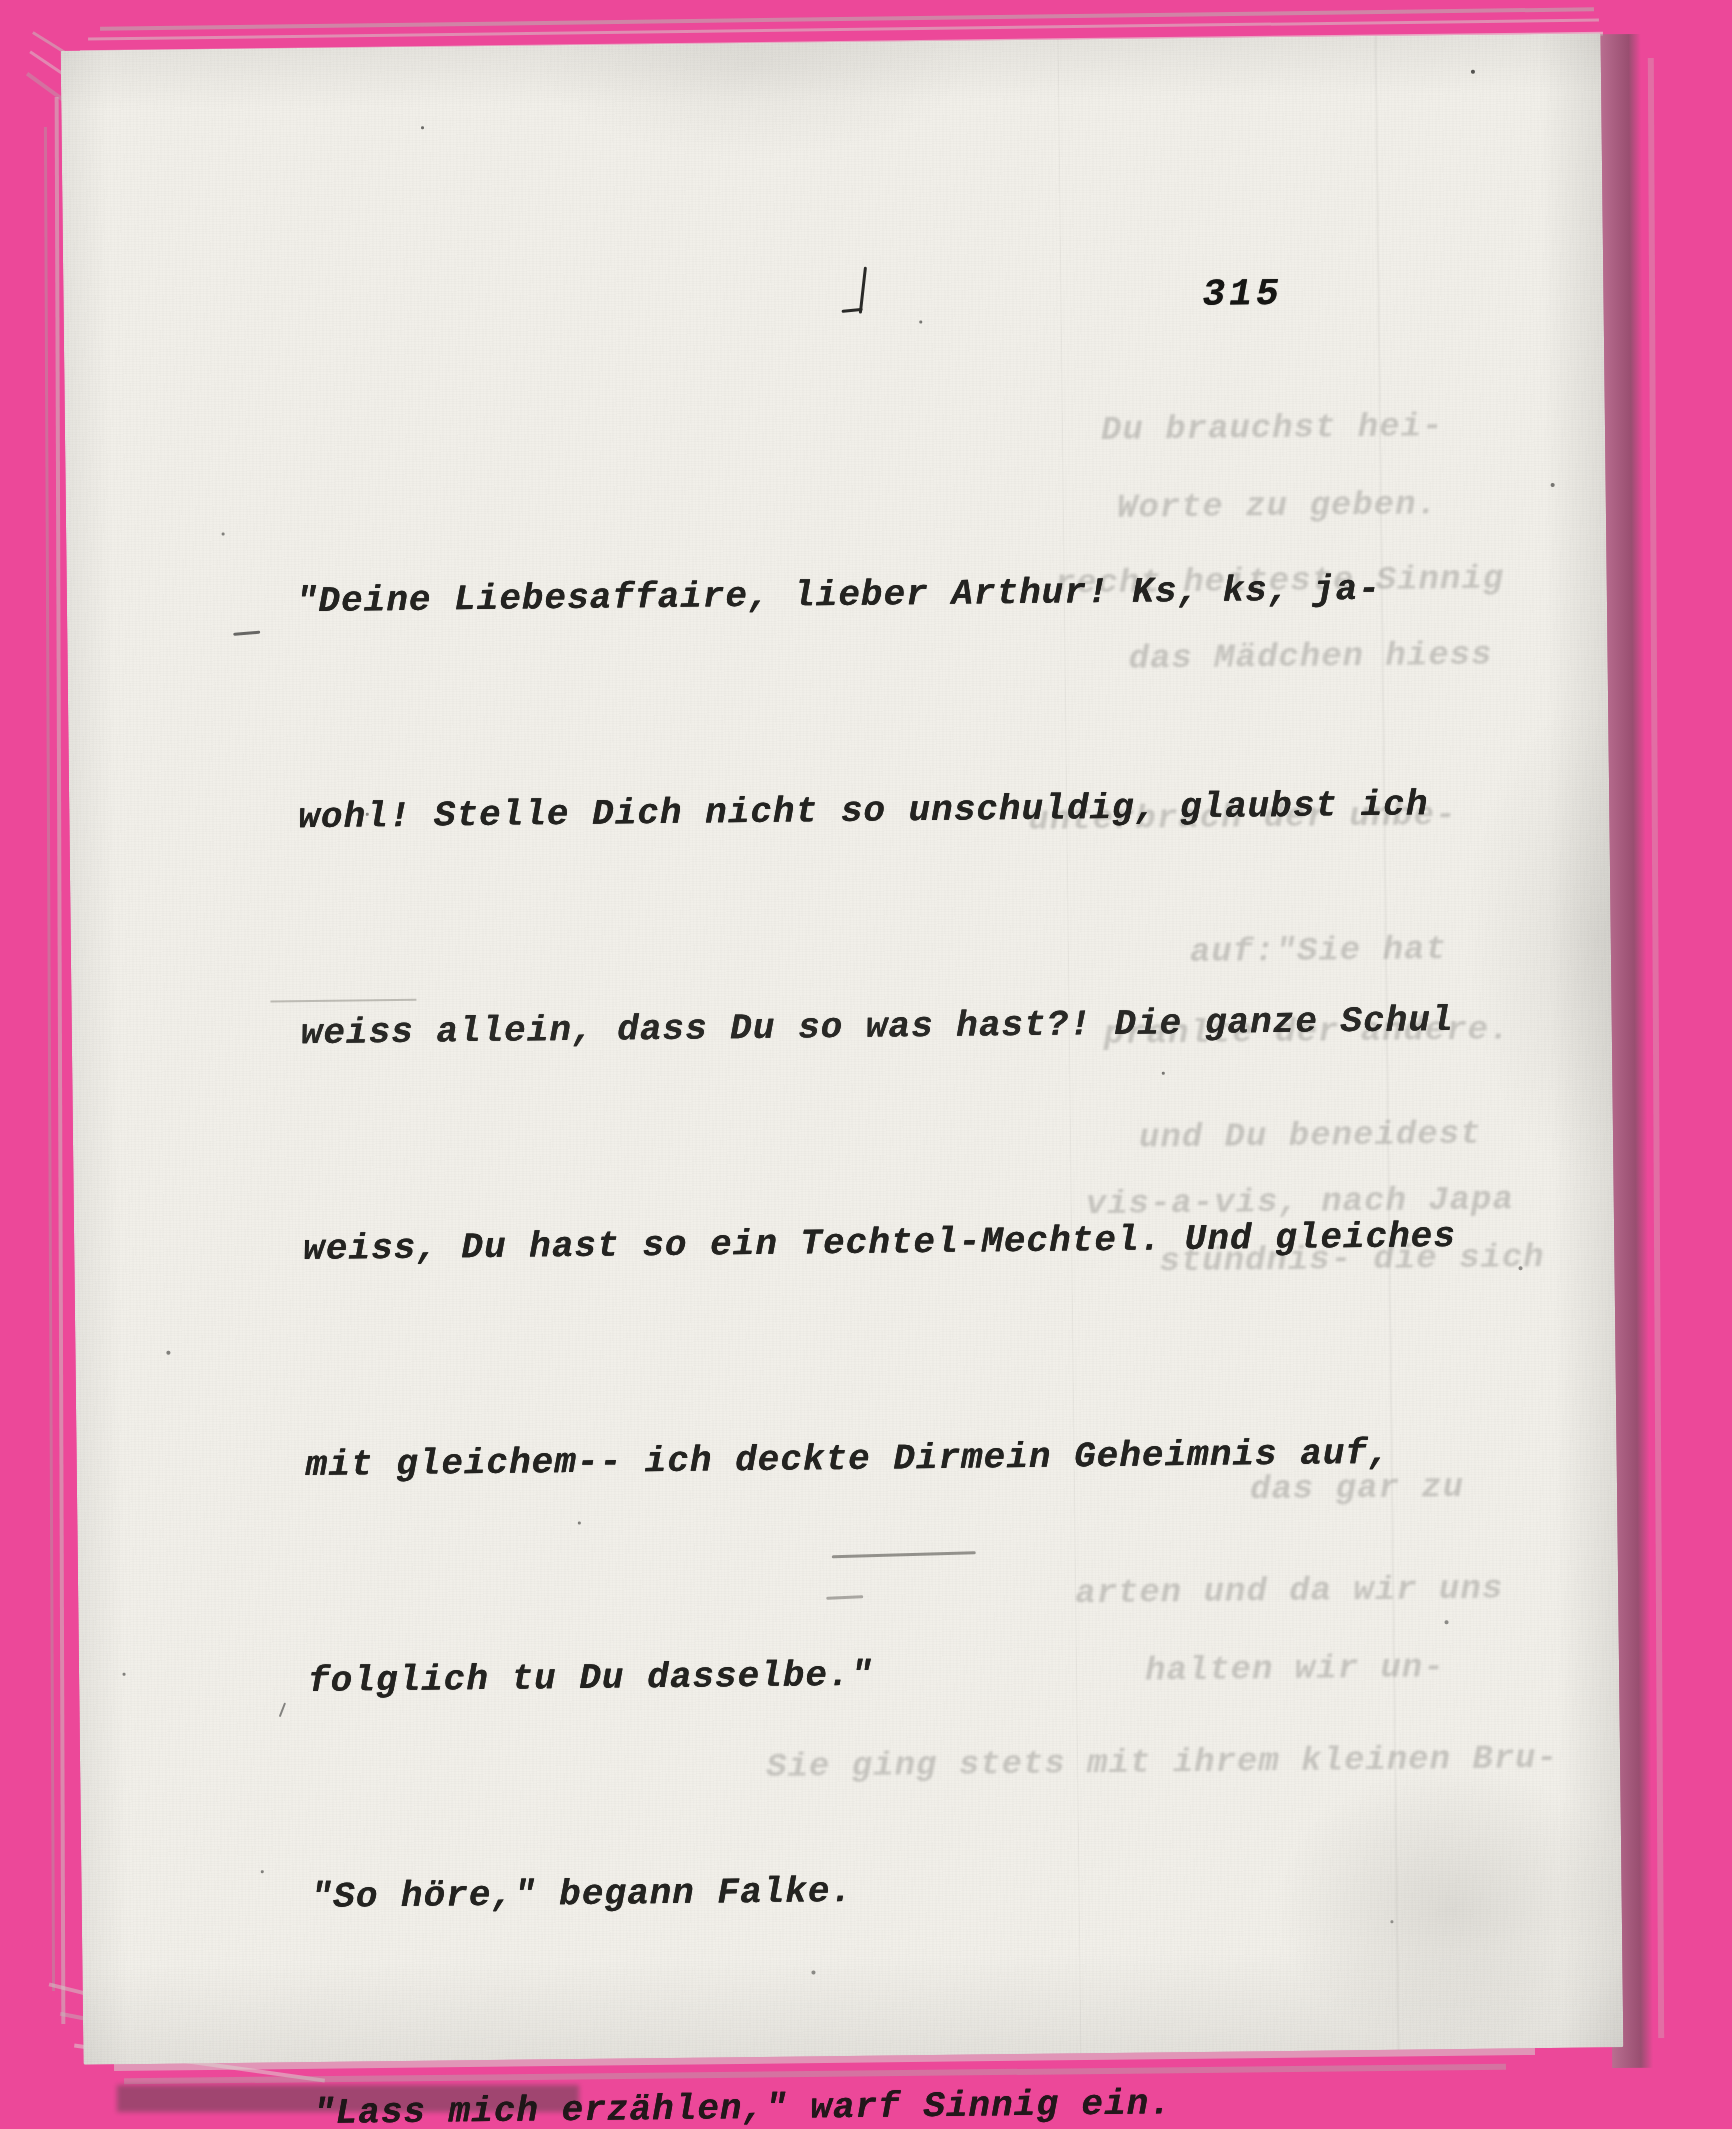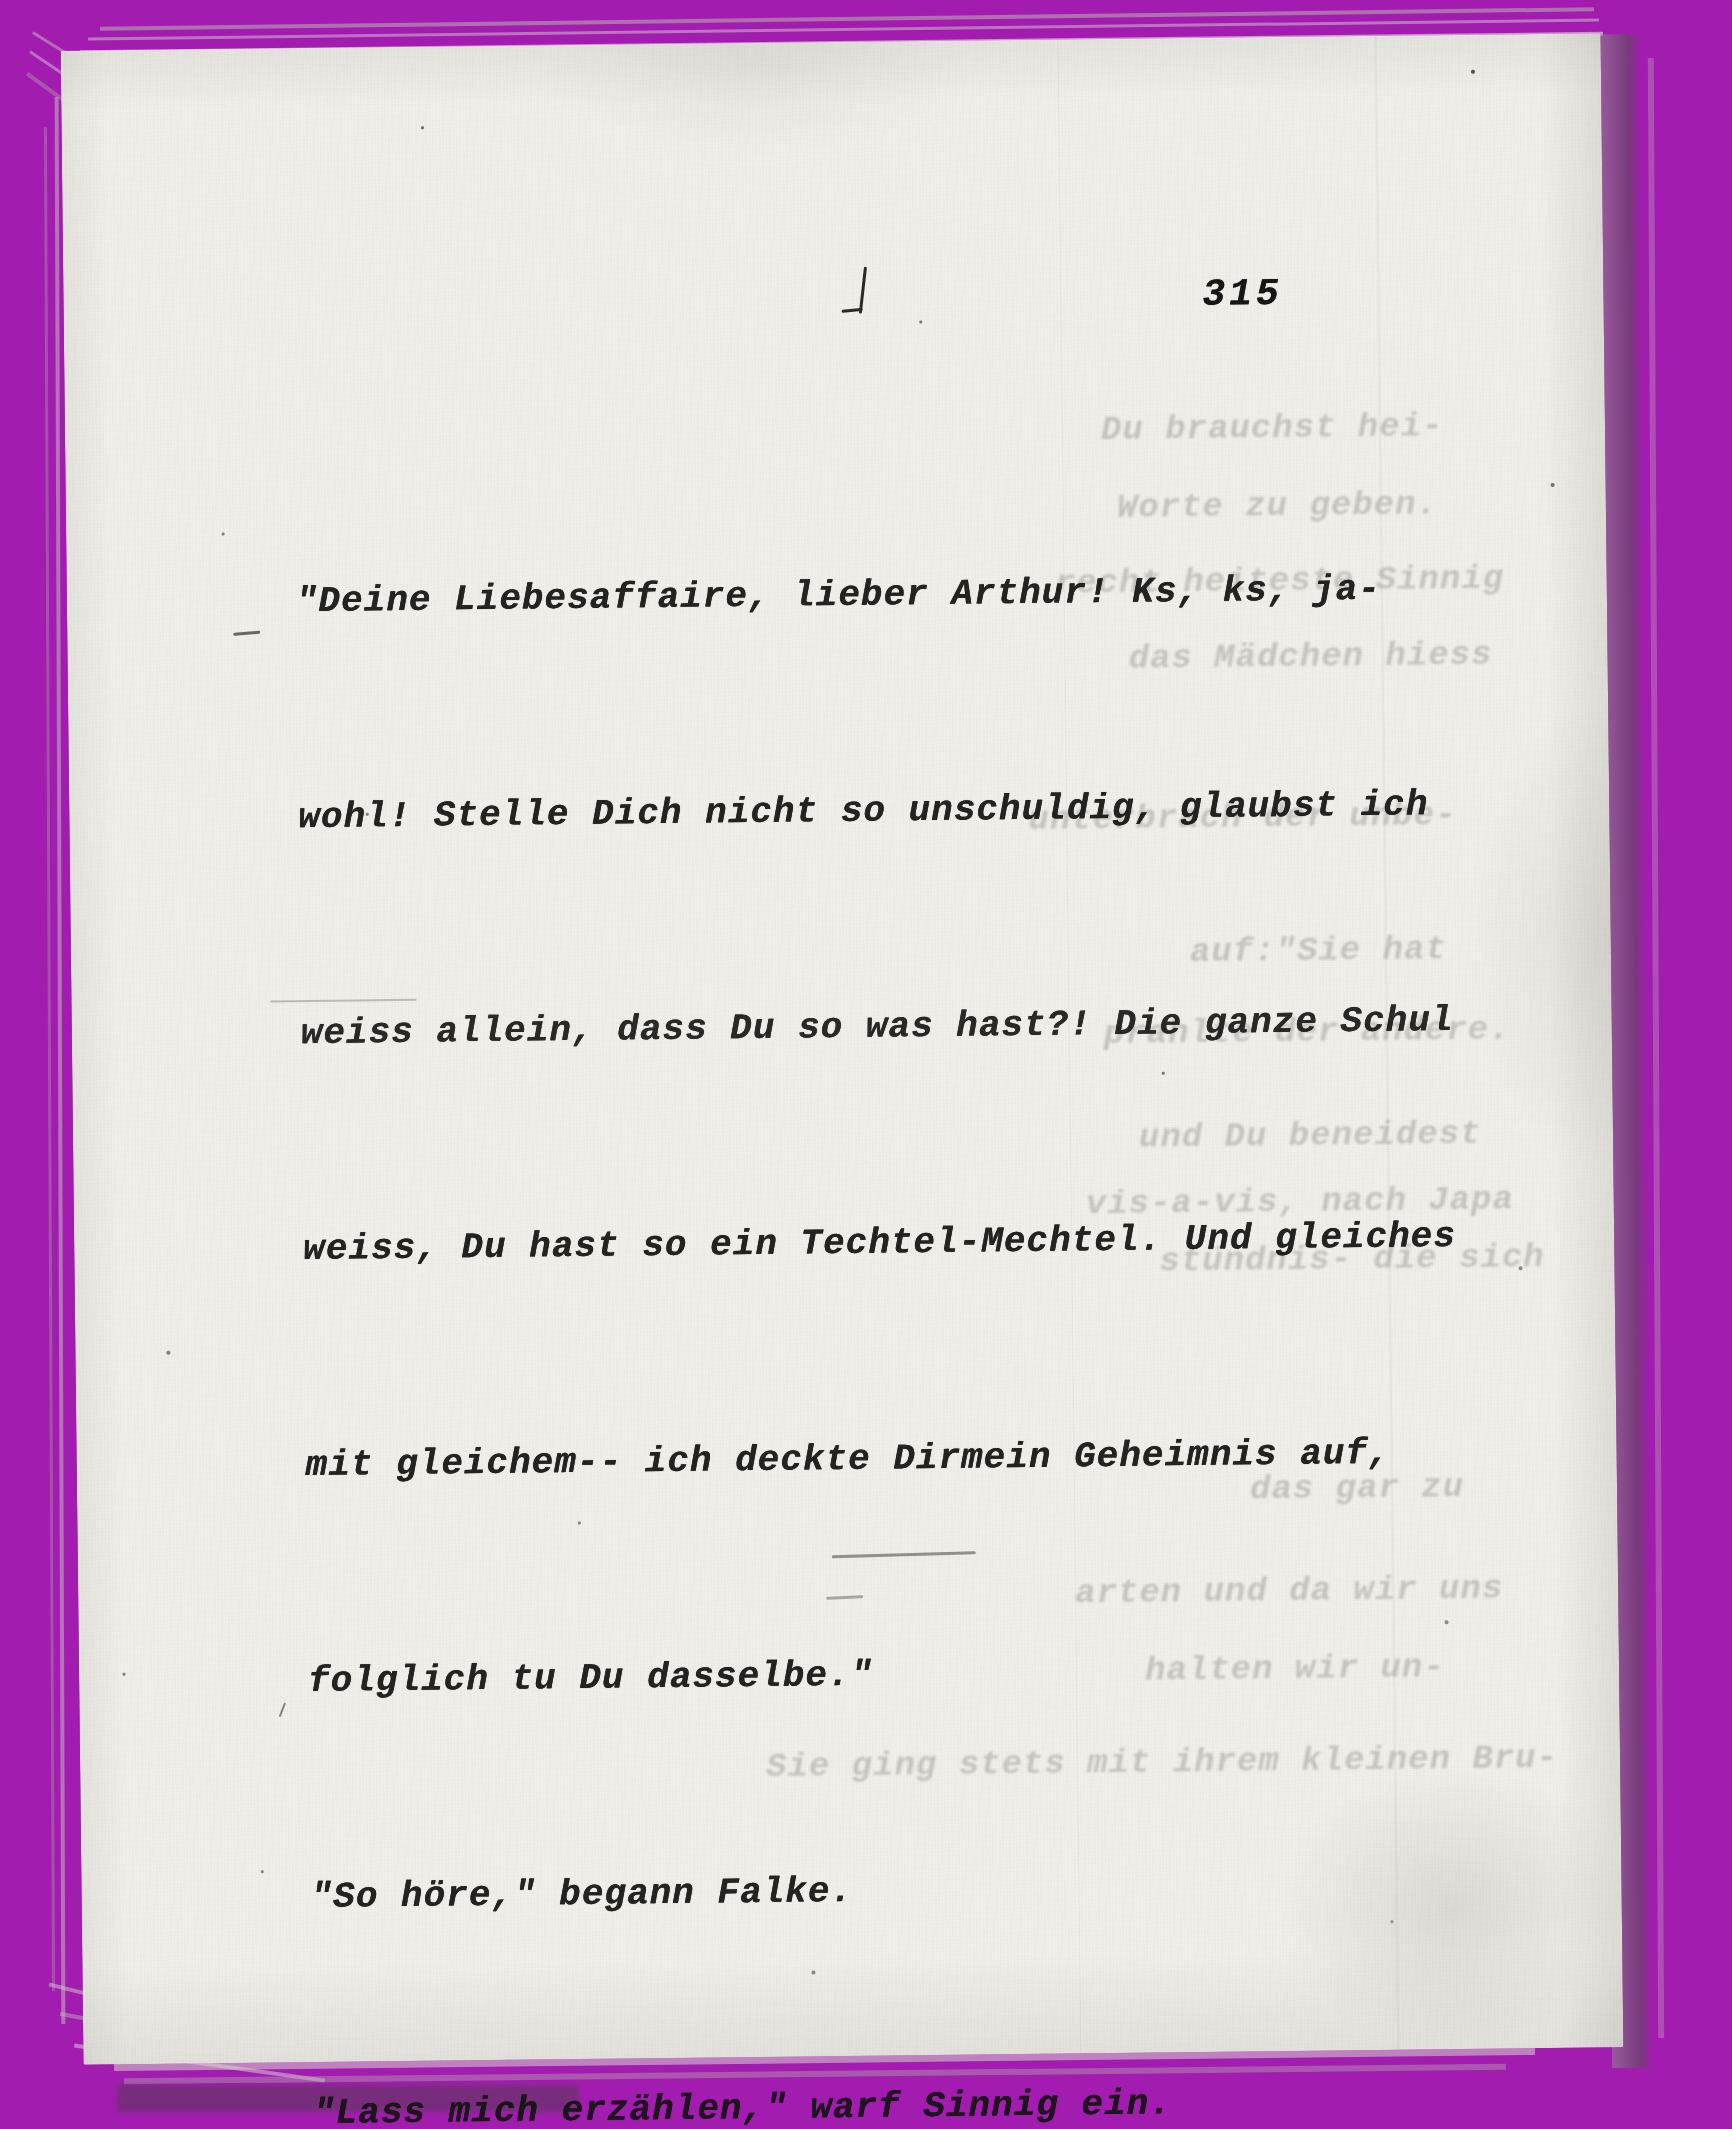--- a/index.html
+++ b/index.html
@@ -1,19 +1,19 @@
 <!DOCTYPE html>
 <html style="font-size:7.8px"><head>
 <meta charset="utf-8">
 <style>
   html,body{margin:0;padding:0;background:#000;}
   .frame{
     position:relative;
     width:1732px;height:2129px;
-    background:#a21caf;
+    background:#ec4899;
     overflow:hidden;
     font-family:"Liberation Mono","DejaVu Sans Mono",monospace;
   }
   
   .sheet{position:absolute;background:#cccac4;}
   .s-top1{left:100px;top:16.5px;width:1494px;height:3.9px;transform:rotate(-.75deg);background:#b9b7b1;opacity:.55;}
   .s-top2{left:88px;top:28px;width:1511px;height:3.4px;transform:rotate(-.72deg);background:#d3d1cb;opacity:.5;}
   .s-top3{left:80px;top:41px;width:1523px;height:4.4px;transform:rotate(-.7deg);background:#e6e4de;opacity:.6;}
   .s-tl1{left:25px;top:58px;width:102px;height:3.4px;transform:rotate(32deg);background:#c5c3bd;opacity:.5;}
   .s-tl2{left:19.5px;top:83px;width:117px;height:3.4px;transform:rotate(34deg);background:#d8d6d0;opacity:.45;}

